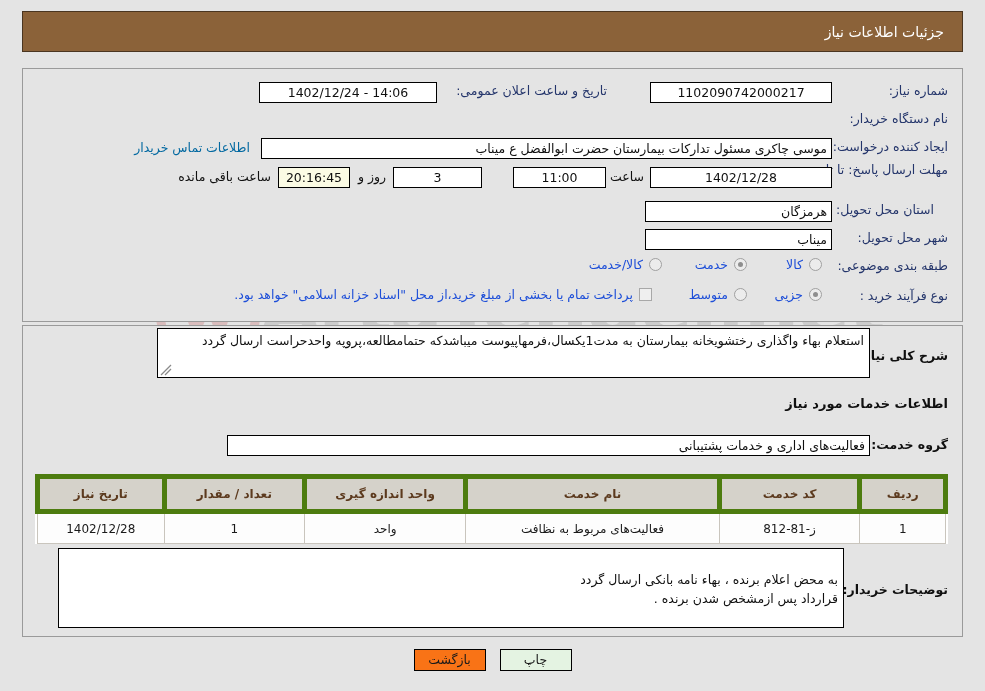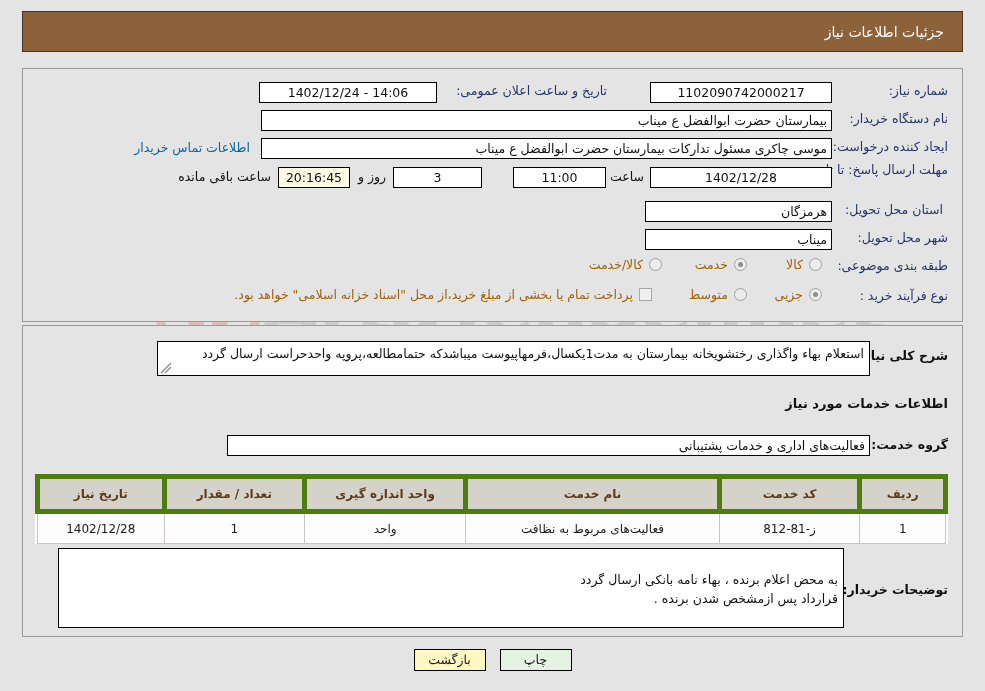--- a/index.html
+++ b/index.html
@@ -142,21 +142,21 @@
   }
   .chk {
     width: 13px; height: 13px;
     border: 1px solid #a8a8a8;
     background: #efefef;
     box-sizing: border-box;
     display: inline-block;
     flex: none;
   }
   .opt { display: flex; align-items: center; gap: 6px; }
-  .opt .optlbl { color: #a16207; font-size: 12.5px; white-space: nowrap; }
+  .opt .optlbl { color: #1d4ed8; font-size: 12.5px; white-space: nowrap; }
 
   
   .ta {
     box-sizing: border-box;
     border: 1px solid #000000;
     background: #ffffff;
     font-size: 12.5px;
     color: #101010;
     padding: 3px 5px;
     position: relative;
@@ -217,21 +217,21 @@
     height: 22px;
     min-width: 72px;
     font-size: 12.5px;
     line-height: 20px;
     text-align: center;
     cursor: pointer;
     padding: 0 10px;
     font-family: "DejaVu Sans", "Liberation Sans", sans-serif;
   }
   .btn-print  { background: #e4f3e2; color: #1a1a1a; }
-  .btn-back   { background: #fef9c3; color: #1a1a1a; font-family: Liberation Serif, serif; }
+  .btn-back   { background: #f97316; color: #1a1a1a; }
 </style>
 </head>
 <body>
 
 <div class="watermark">
   <div class="wm-inner">
     <div class="wm-shield">
       <svg width="104" height="136" viewBox="0 0 104 136">
         <path d="M52 3 L100 20 L100 72 C100 104 78 124 52 133 C26 124 4 104 4 72 L4 20 Z" fill="none" stroke="rgba(200,110,110,0.32)" stroke-width="9"></path>
         <path d="M24 46 L40 92 L52 62 L64 92 L80 46" fill="none" stroke="rgba(200,110,110,0.32)" stroke-width="9" stroke-linejoin="round" stroke-linecap="round"></path>
@@ -253,40 +253,39 @@
   <div class="box center" style="position:absolute; right:130px; top:13px; width:182px;">1102090742000217</div>
 
   <div class="row" style="right:355px; top:14px;">
     <span class="lbl">تاریخ و ساعت اعلان عمومی:</span>
   </div>
   <div class="box center" style="position:absolute; right:525px; top:13px; width:178px;">14:06 - 1402/12/24</div>
 
   <div class="row" style="right:14px; top:42px;">
     <span class="lbl">نام دستگاه خریدار:</span>
   </div>
-  <div class="box right" style="position:absolute; right:130px; top:41px; width:571px;">بیمارستان حضرت ابوالفضل ع  میناب</div>
 
   <div class="row" style="right:14px; top:70px;">
     <span class="lbl">ایجاد کننده درخواست:</span>
   </div>
   <div class="box right" style="position:absolute; right:130px; top:69px; width:571px;">موسی چاکری مسئول تدارکات بیمارستان حضرت ابوالفضل ع  میناب</div>
   <a class="link" style="position:absolute; right:712px; top:71px;">اطلاعات تماس خریدار</a>
 
   <div class="row" style="right:14px; top:92px; width:112px; display:block; line-height:1.45;">
     <span class="lbl">مهلت ارسال پاسخ: تا تاریخ:</span>
   </div>
   <div class="box center" style="position:absolute; right:130px; top:98px; width:182px;">1402/12/28</div>
   <span class="lbl blk" style="position:absolute; right:318px; top:100px;">ساعت</span>
   <div class="box center" style="position:absolute; right:356px; top:98px; width:93px;">11:00</div>
   <div class="box center" style="position:absolute; right:480px; top:98px; width:89px;">3</div>
   <span class="lbl blk" style="position:absolute; right:576px; top:100px;">روز و</span>
   <div class="box cream" style="position:absolute; right:612px; top:98px; width:72px;">20:16:45</div>
   <span class="lbl blk" style="position:absolute; right:691px; top:100px;margin-left:32px;">ساعت باقی مانده</span>
 
-  <div class="row" style="right:19px; top:133px;">
+  <div class="row" style="right:28px; top:133px;">
     <span class="lbl">استان محل تحویل:</span>
   </div>
   <div class="box right" style="position:absolute; right:130px; top:132px; width:187px;">هرمزگان</div>
 
   <div class="row" style="right:14px; top:161px;">
     <span class="lbl">شهر محل تحویل:</span>
   </div>
   <div class="box right" style="position:absolute; right:130px; top:160px; width:187px;">میناب</div>
 
   <div class="row" style="right:14px; top:189px;">
@@ -320,21 +319,21 @@
     <span class="chk"></span>
     <span class="optlbl">پرداخت تمام یا بخشی از مبلغ خرید،از محل "اسناد خزانه اسلامی" خواهد بود.</span>
   </div>
 </div>
 
 <div class="panel" id="panel-bottom">
 
   <div class="row" style="right:14px; top:22px;">
     <span class="lbl blk" style="font-weight:bold;">شرح کلی نیاز:</span>
   </div>
-  <div class="ta" style="position:absolute; right:92px; top:15px; width:713px; height:35px;">
+  <div class="ta" style="position:absolute; right:92px; top:2px; width:713px; height:50px;">
     <span>استعلام بهاء واگذاری رختشویخانه بیمارستان به مدت1یکسال،فرمهاپیوست میباشدکه حتمامطالعه،پروپه واحدحراست ارسال گردد</span>
     <span class="grip">
       <svg width="12" height="12" viewBox="0 0 12 12">
         <line x1="11" y1="1" x2="1" y2="11" stroke="#8a8a8a" stroke-width="1.2"></line>
         <line x1="11" y1="5" x2="5" y2="11" stroke="#8a8a8a" stroke-width="1.2"></line>
       </svg>
     </span>
   </div>
 
   <div class="sect" style="right:14px; top:70px;">اطلاعات خدمات مورد نیاز</div>

